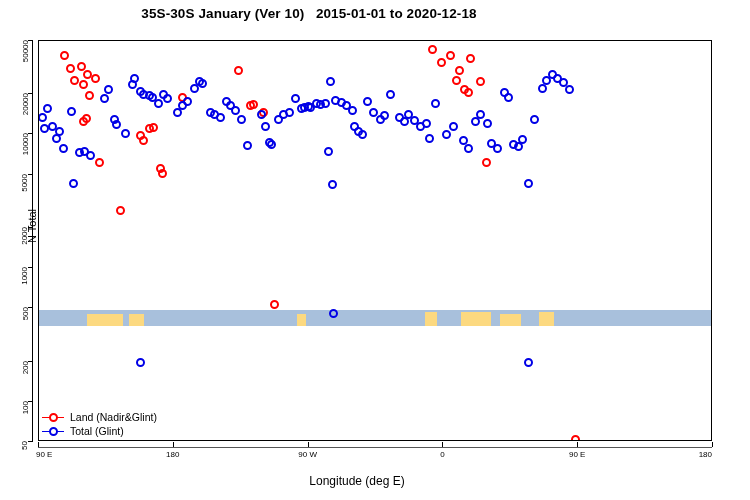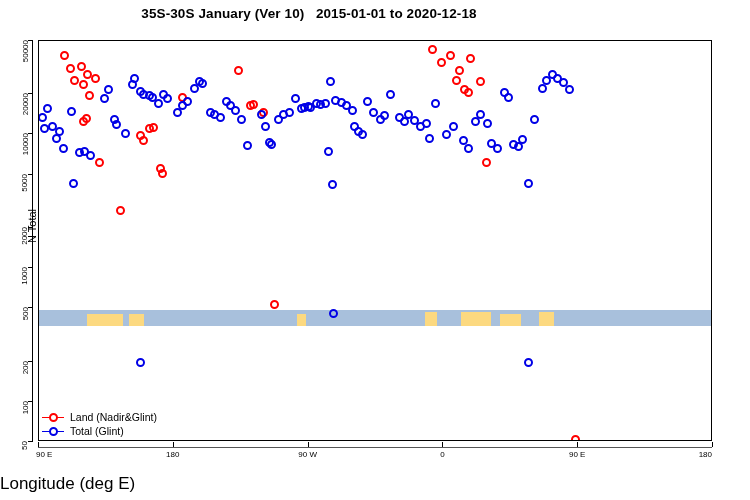--- a/index.html
+++ b/index.html
@@ -28,21 +28,21 @@
      transform-origin:100% 50%;font-size:8px;white-space:nowrap;}
   .xtick{position:absolute;top:0;}
   .xtick .tmark{position:absolute;left:0;top:0;width:1px;height:5px;background:#000;}
   .xtick .tlab{position:absolute;left:0;top:8px;transform:translateX(-50%);
      font-size:8px;white-space:nowrap;}
   #x-axis-line{position:absolute;left:38px;top:447px;width:674px;height:1px;background:#555;}
   #y-axis-line{position:absolute;left:32px;top:40px;width:1px;height:401px;background:#000;}
 
   #y-axis-label{position:absolute;left:-28px;top:220px;width:120px;text-align:center;
      transform:rotate(-90deg);font-size:11px;}
-  #x-axis-label{position:absolute;left:0;top:474px;width:714px;text-align:left;font-size:17px;}
+  #x-axis-label{position:absolute;left:0;top:474px;width:714px;text-align:center;font-size:12px;}
 
   #legend{position:absolute;left:42px;top:410px;font-size:10.5px;line-height:14px;}
   .lg-row{position:relative;height:14px;white-space:nowrap;}
   .lg-sym{position:absolute;left:0;top:4px;width:22px;height:6px;}
   .lg-sym i{position:absolute;left:0;top:2.5px;width:22px;height:1.8px;display:block;}
   .lg-sym b{position:absolute;left:6.5px;top:-1.5px;width:9px;height:9px;border-radius:50%;
      box-sizing:border-box;}
   .lg-txt{position:absolute;left:28px;top:0;}
 </style>
 </head>

